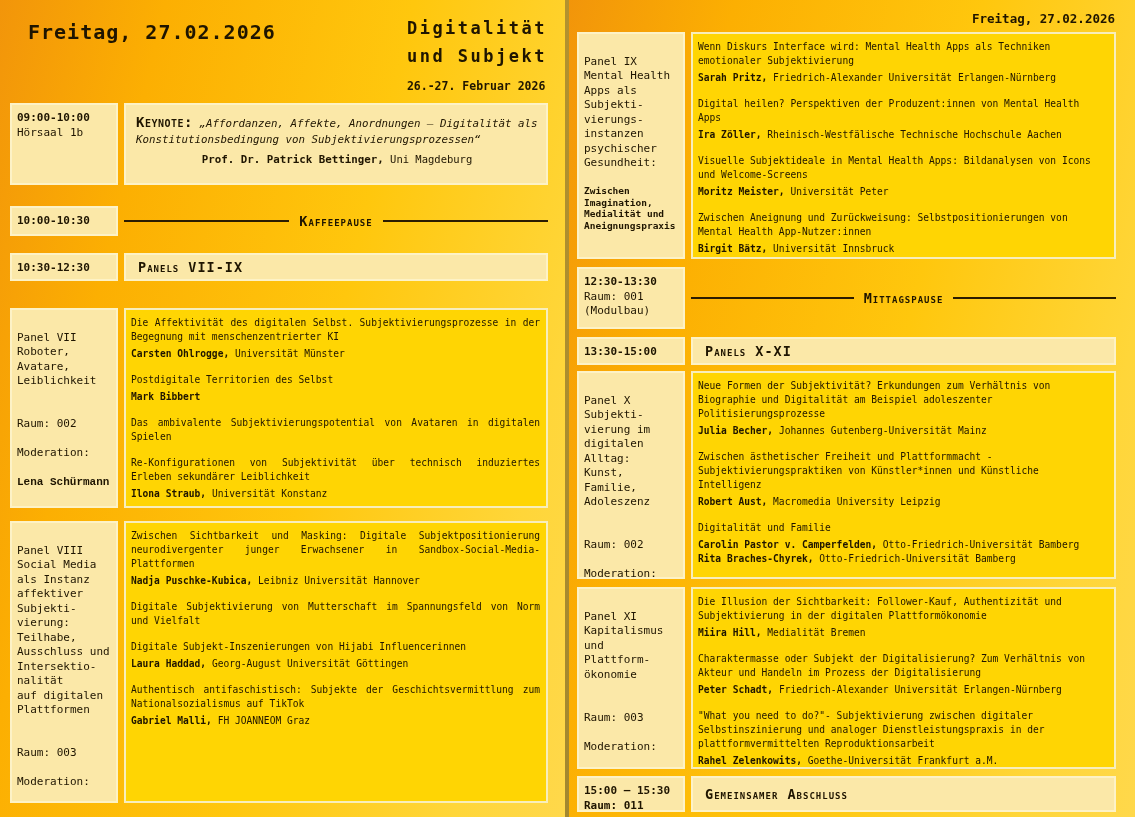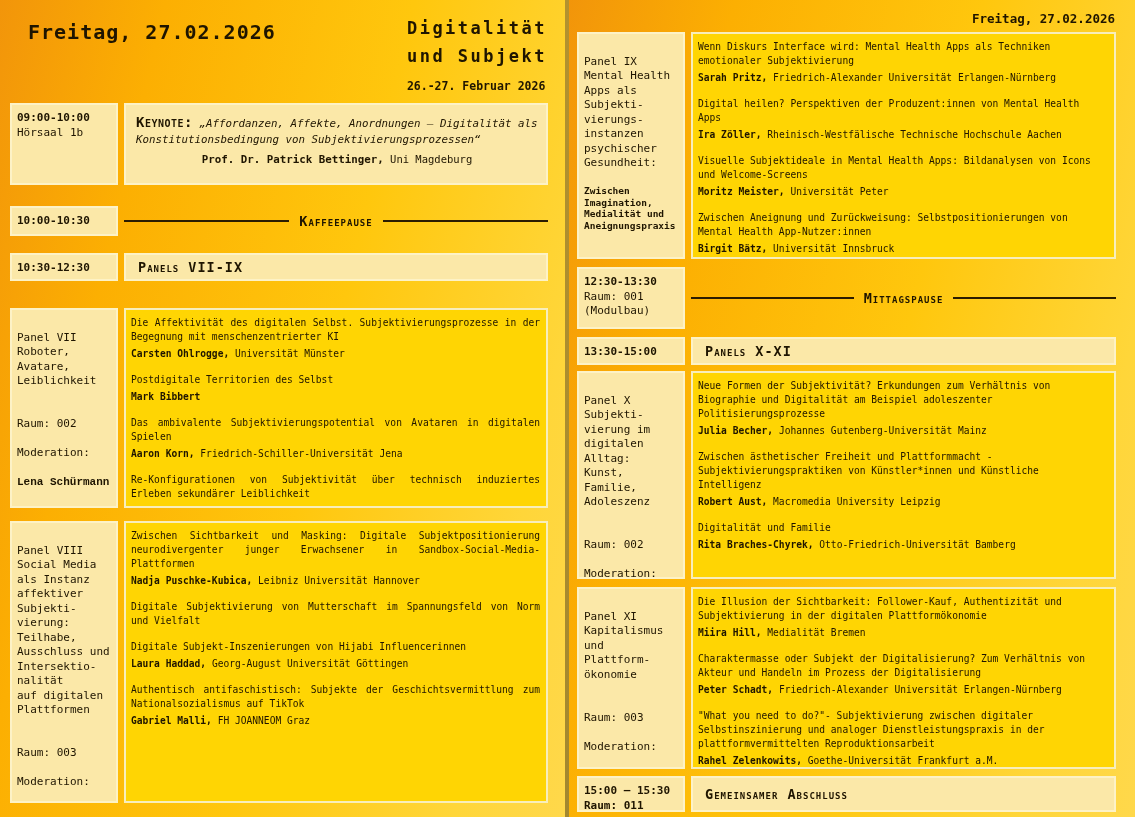--- a/index.html
+++ b/index.html
@@ -157,21 +157,20 @@
         <div class="talk">
           <div class="talk-title">Die Affektivität des digitalen Selbst. Subjektivierungsprozesse in der Begegnung mit menschenzentrierter KI</div>
           <div class="talk-speaker"><b>Carsten Ohlrogge,</b> <span>Universität Münster</span></div>
         </div>
         <div class="talk">
           <div class="talk-title">Postdigitale Territorien des Selbst</div>
           <div class="talk-speaker"><b>Mark Bibbert</b> <span></span></div>
         </div>
         <div class="talk">
           <div class="talk-title">Das ambivalente Subjektivierungspotential von Avataren in digitalen Spielen</div>
-          <div class="talk-speaker"><b>Aaron Korn,</b> <span>Friedrich-Schiller-Universität Jena</span></div>
         </div>
         <div class="talk">
           <div class="talk-title">Re-Konfigurationen von Subjektivität über technisch induziertes Erleben sekundärer Leiblichkeit</div>
           <div class="talk-speaker"><b>Ilona Straub,</b> <span>Universität Konstanz</span></div>
         </div>
       </div>
     </div>
 
     <div class="row h-p8">
       <div class="labelbox">
@@ -296,20 +295,21 @@
         <div class="talk">
           <div class="talk-title">Neue Formen der Subjektivität? Erkundungen zum Verhältnis von Biographie und Digitalität am Beispiel adoleszenter Politisierungsprozesse</div>
           <div class="talk-speaker"><b>Julia Becher,</b> <span>Johannes Gutenberg-Universität Mainz</span></div>
         </div>
         <div class="talk">
           <div class="talk-title">Zwischen ästhetischer Freiheit und Plattformmacht - Subjektivierungspraktiken von Künstler*innen und Künstliche Intelligenz</div>
           <div class="talk-speaker"><b>Robert Aust,</b> <span>Macromedia University Leipzig</span></div>
         </div>
         <div class="talk">
           <div class="talk-title">Digitalität und Familie</div>
+          <div class="talk-speaker"><b>Carolin Pastor v. Camperfelden,</b> <span>Otto-Friedrich-Universität Bamberg</span></div>
           <div class="talk-speaker"><b>Rita Braches-Chyrek,</b> <span>Otto-Friedrich-Universität Bamberg</span></div>
         </div>
       </div>
     </div>
 
     <div class="row h-p11">
       <div class="labelbox">
         <div>Panel XI
 Kapitalismus
 und

